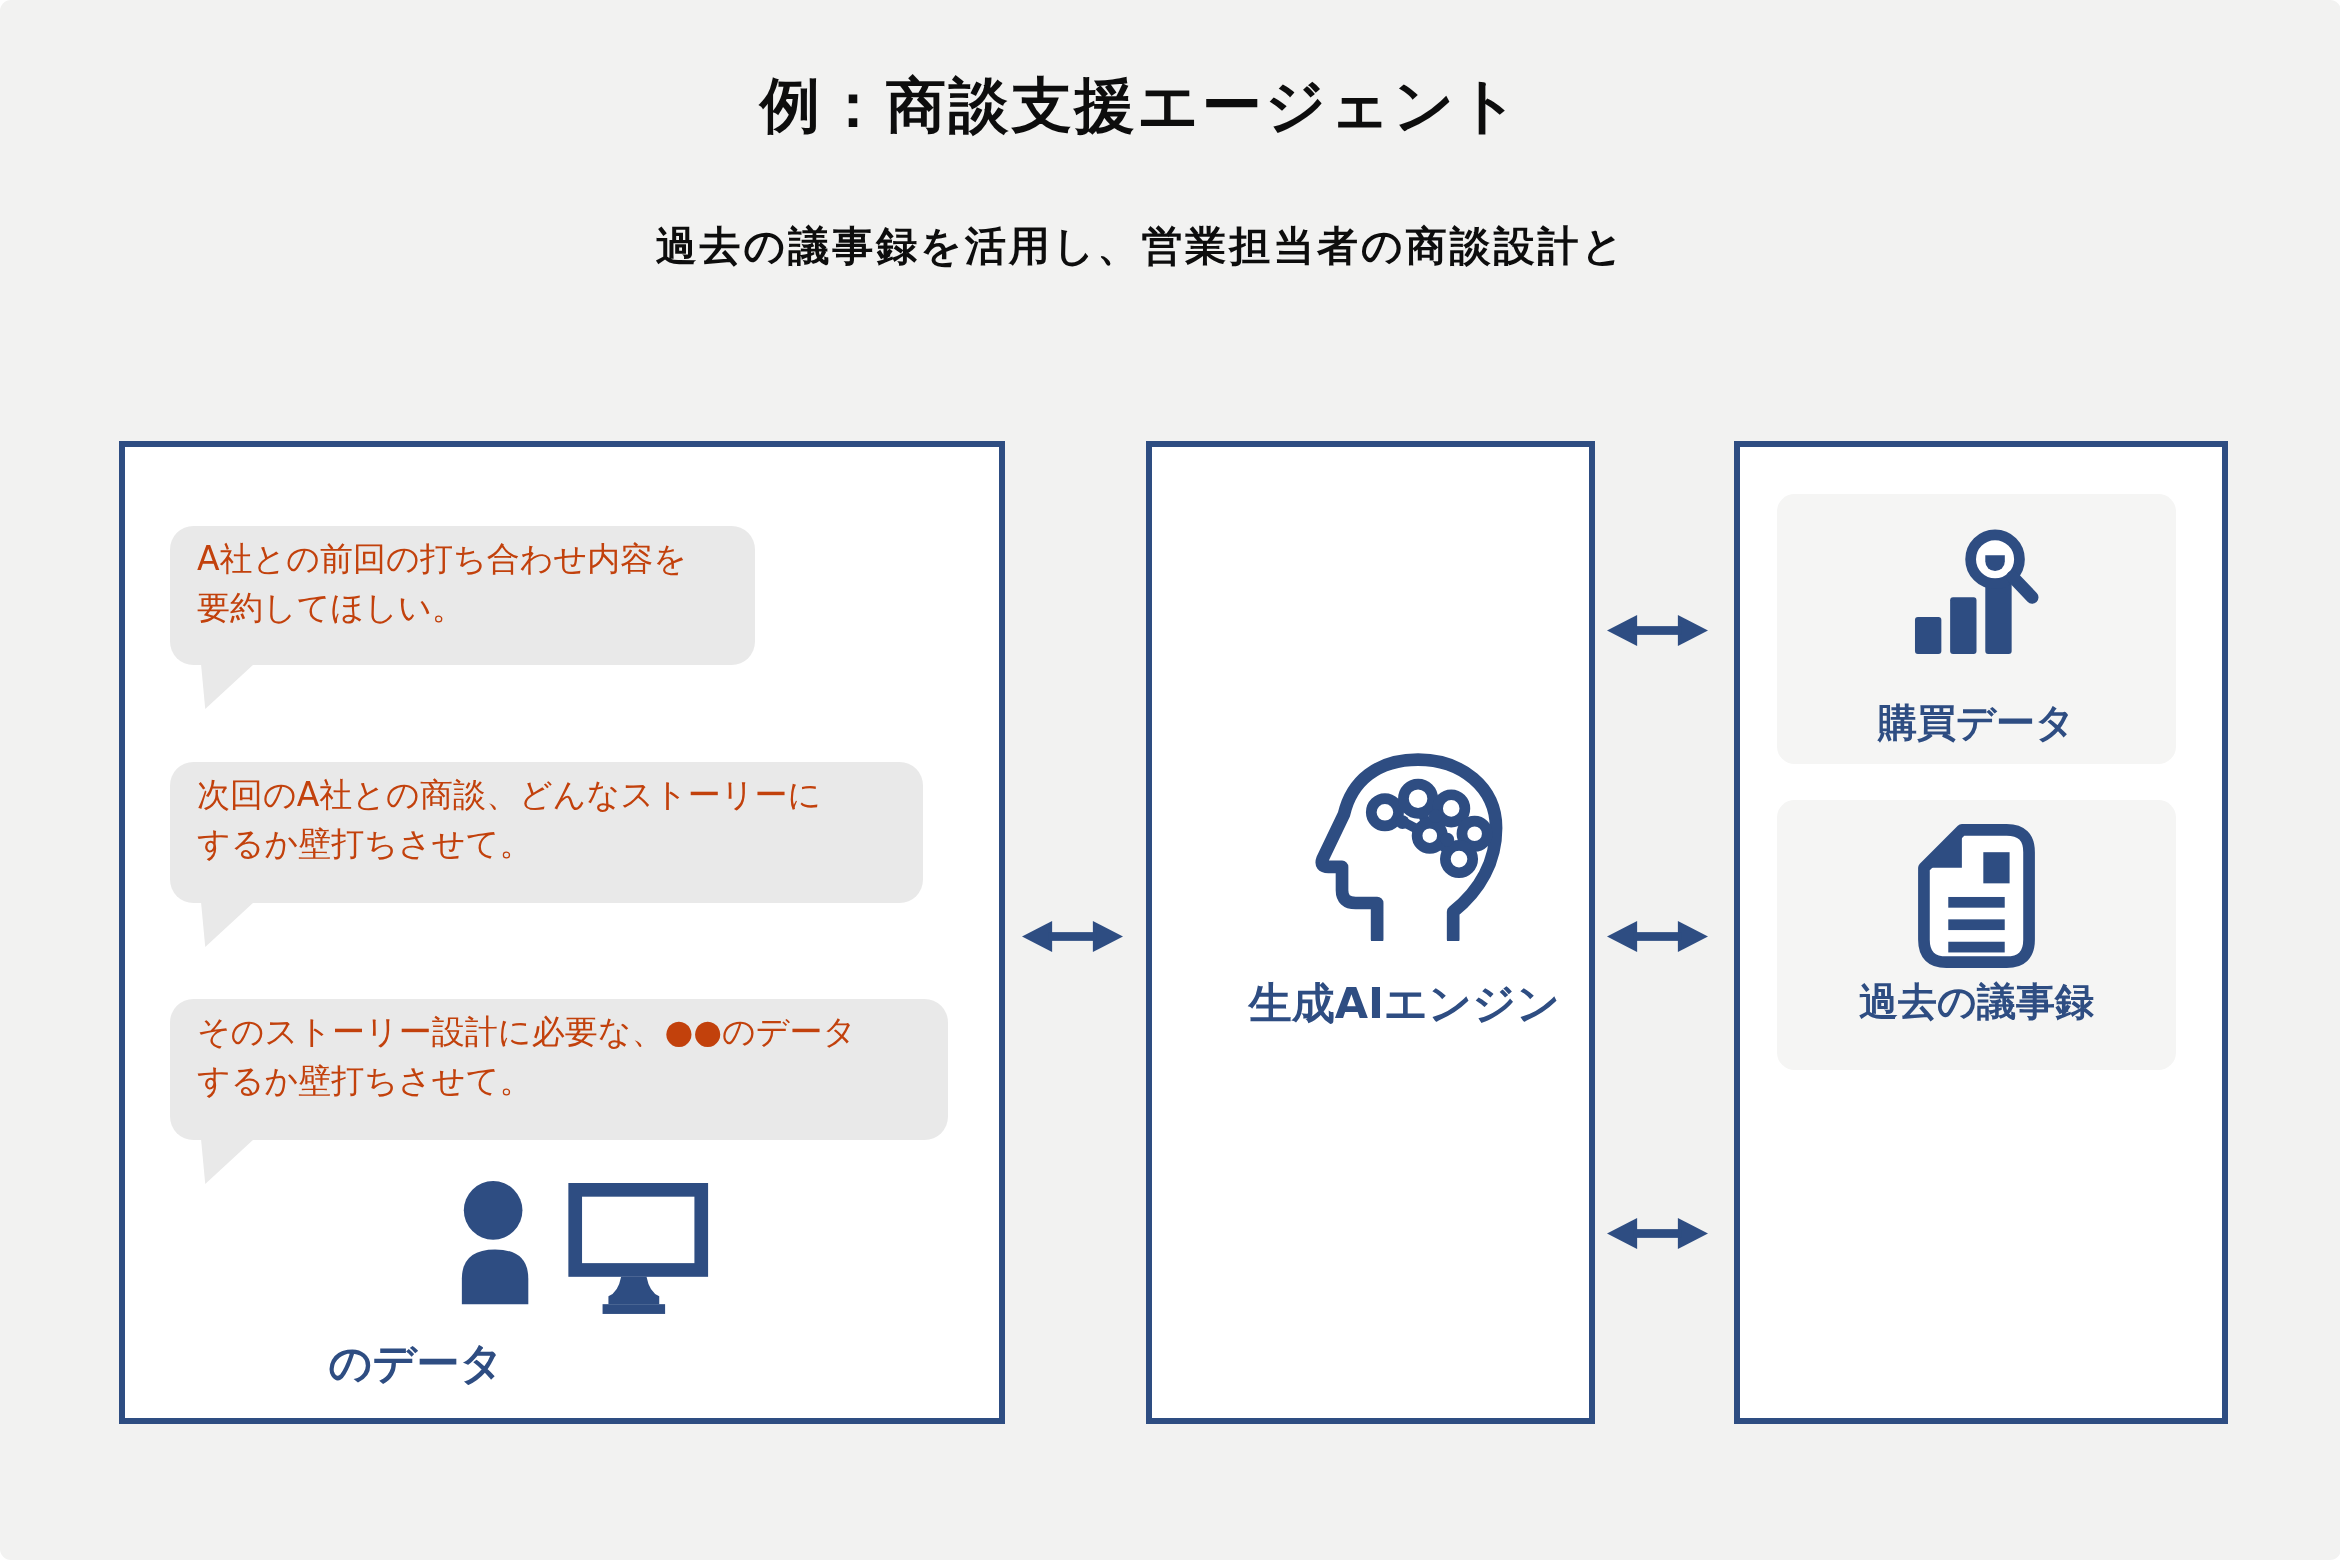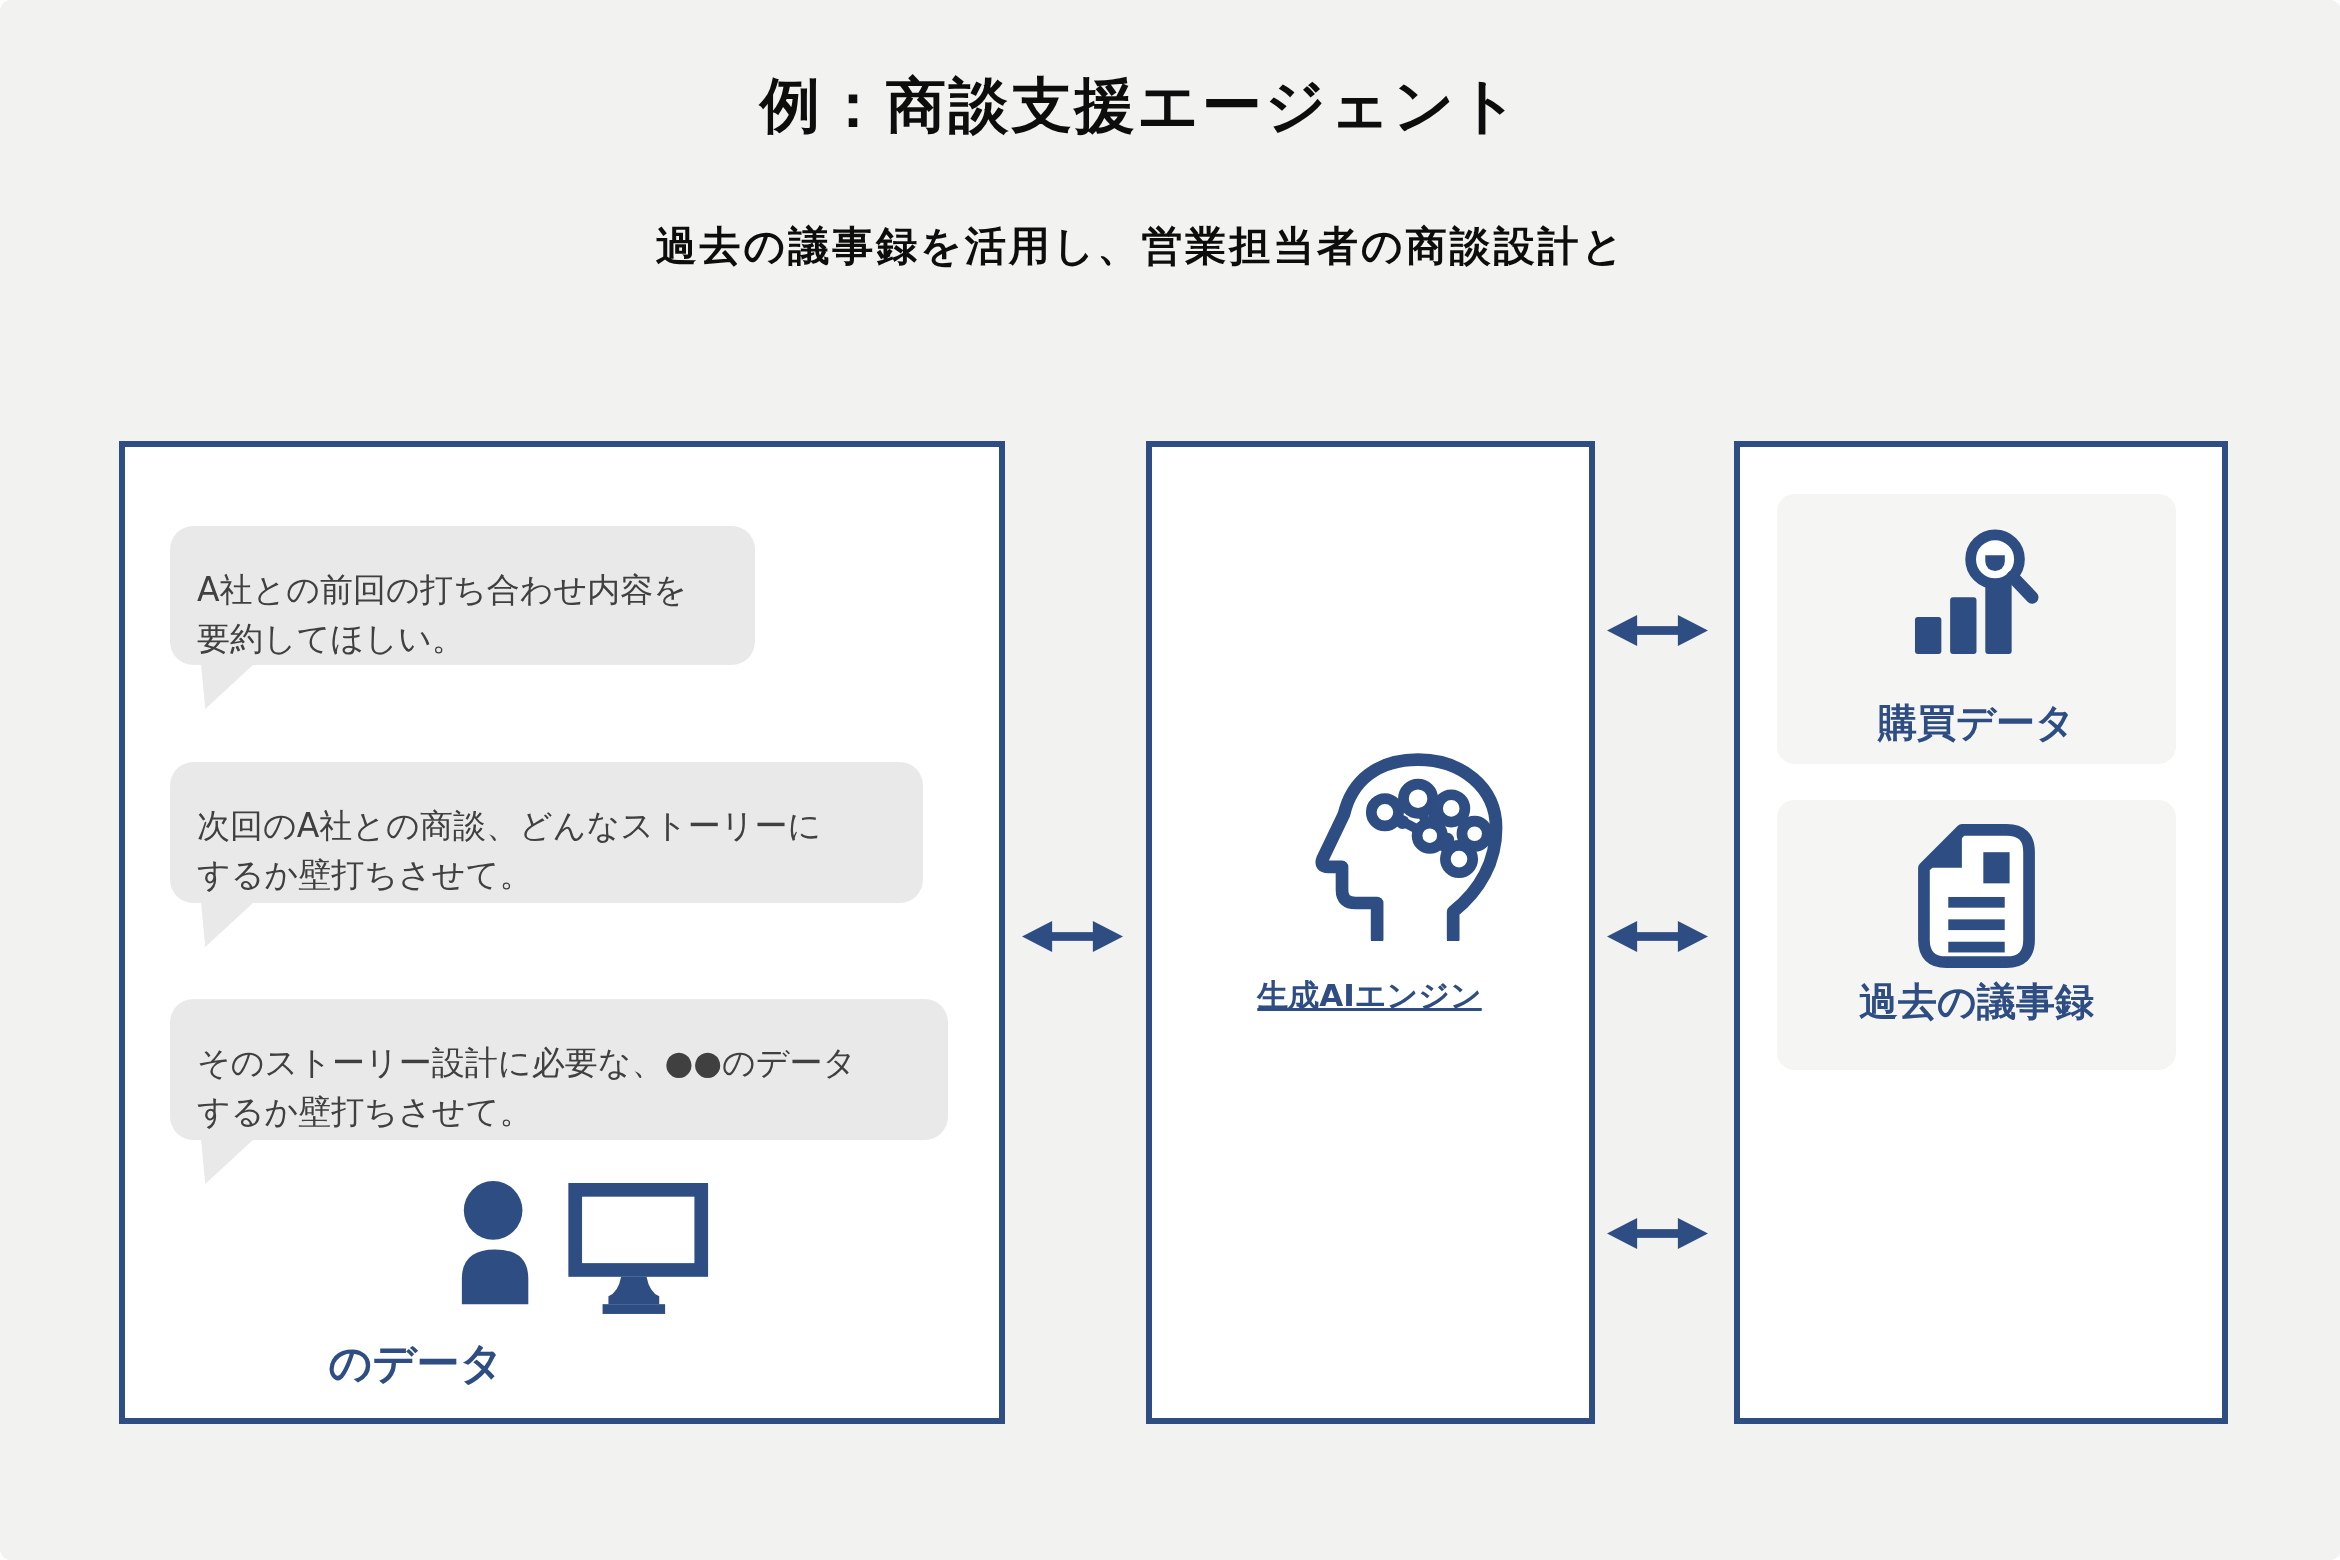--- a/index.html
+++ b/index.html
@@ -8,33 +8,33 @@
   .title{position:absolute;left:0;top:66px;width:2282px;text-align:center;
          font-size:60px;font-weight:bold;letter-spacing:2.9px;color:#0d0d0d;}
   .subtitle{position:absolute;left:0;top:211px;width:2282px;text-align:center;
             font-size:41px;font-weight:bold;line-height:70px;letter-spacing:2.9px;color:#0d0d0d;}
   .panel{position:absolute;top:441px;height:983px;background:#ffffff;
          border:6.8px solid #2e4d82;box-sizing:border-box;}
   .panel-user{left:119px;width:886px;}
   .panel-ai{left:1146px;width:449px;}
   .panel-data{left:1734px;width:494px;}
   .bubble{position:absolute;left:45px;background:#e9e9e9;border-radius:23.4px;
-          padding:39px 0 0 27px;box-sizing:border-box;font-size:33px;line-height:49px;
-          white-space:nowrap;color:#404040;}
+          padding:8px 0 0 27px;box-sizing:border-box;font-size:33px;line-height:49px;
+          white-space:nowrap;color:#c2410c;}
   .bubble::after{content:"";position:absolute;left:31px;top:100%;margin-top:-1px;
           width:53px;height:45px;background:#e9e9e9;
           clip-path:polygon(0 0,100% 0,8% 100%);}
   .bubble1{top:79px;width:585px;height:139px;}
   .bubble2{top:315px;width:753px;height:141px;}
   .bubble3{top:552px;width:778px;height:141px;}
   .user-icon{position:absolute;left:331px;top:732px;}
   .panel-label{position:absolute;font-weight:bold;color:#2e4d82;text-align:center;white-space:nowrap;}
   .user-label{left:125px;top:888px;width:332px;font-size:43px;}
   .ai-icon{position:absolute;left:147px;top:299px;}
-  .ai-label{left:0;top:528px;width:435px;font-size:31px;text-decoration:underline;}
+  .ai-label{left:0;top:528px;width:435px;padding-left:35px;font-size:43px;}
   .card{position:absolute;left:37px;width:399px;background:#f5f5f4;border-radius:17.6px;
         display:flex;flex-direction:column;align-items:center;}
   .card1{top:47px;height:270px;}
   .card2{top:353px;height:270px;}
   .card3{top:659px;height:270px;}
   .card-label{font-weight:bold;color:#2e4d82;font-size:39px;white-space:nowrap;}
   .card1 .icon-wrap{margin-top:35px;height:125px;}
   .card2 .icon-wrap{margin-top:23.4px;height:146px;}
   .card3 .icon-wrap{margin-top:25px;height:138px;}
   .card1 .card-label{margin-top:42px;}

